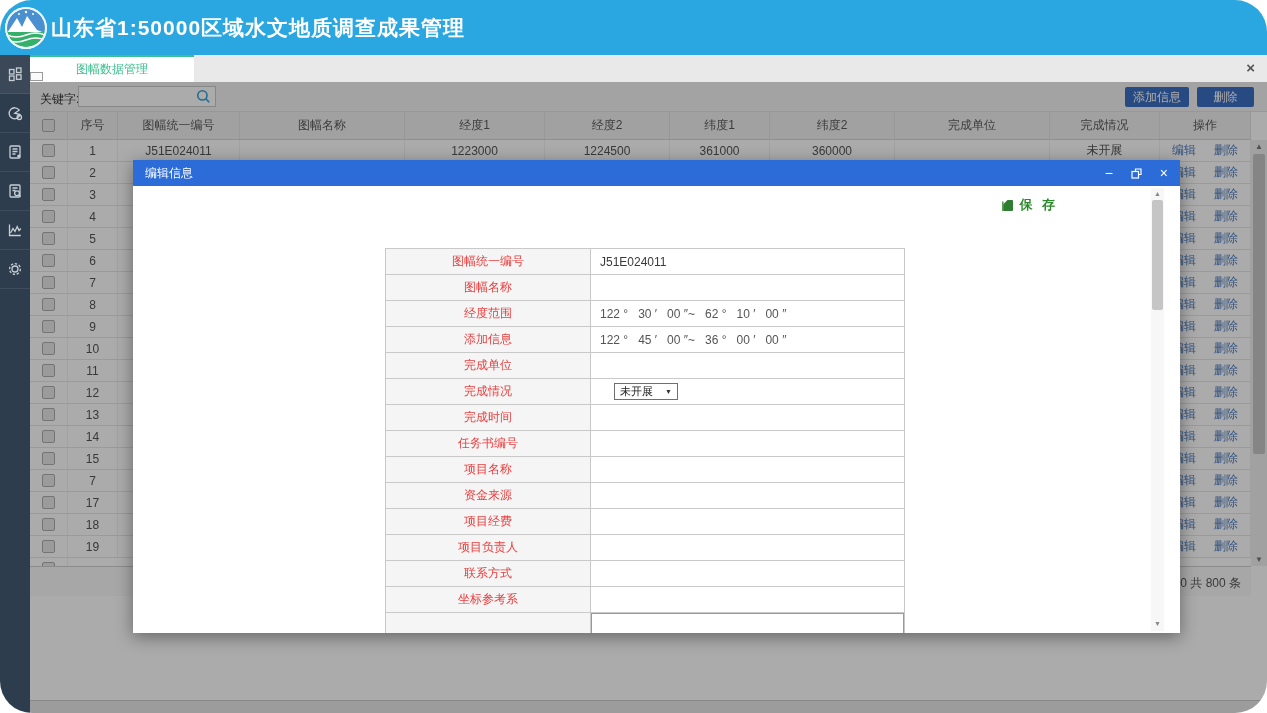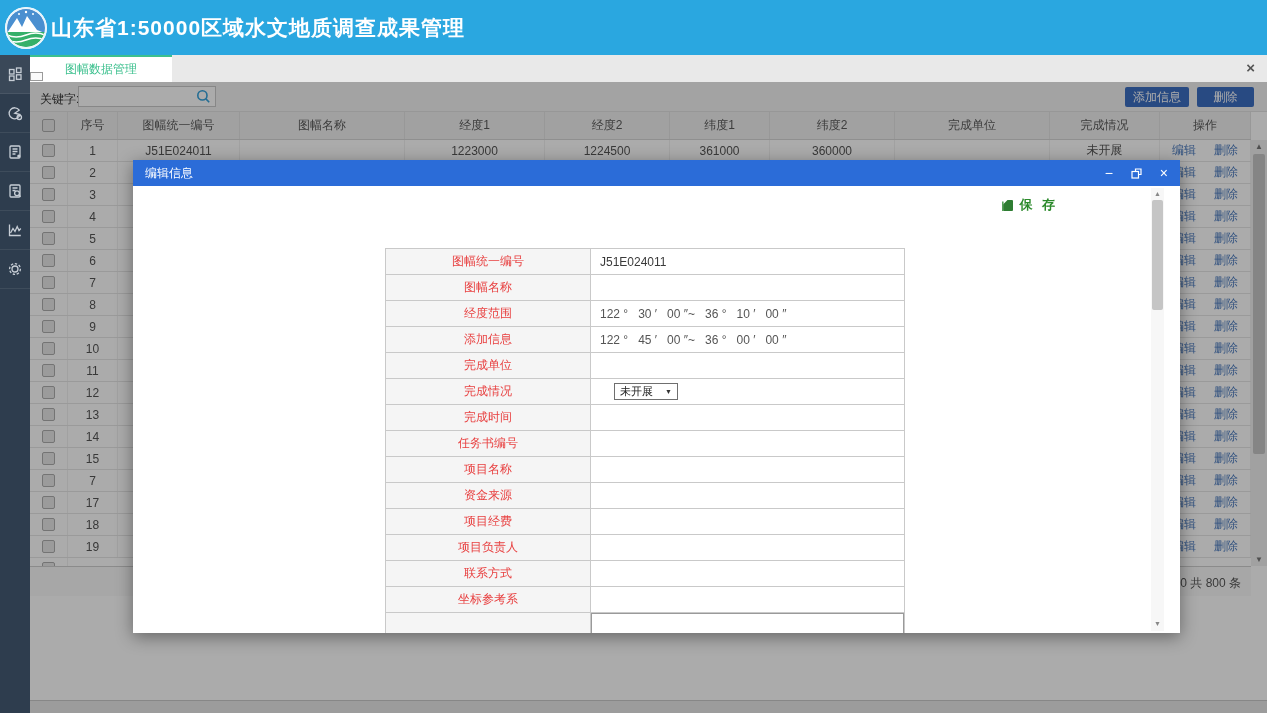--- a/index.html
+++ b/index.html
@@ -1,33 +1,33 @@
 <!DOCTYPE html>
 <html><head>
 <meta charset="utf-8">
 <style>
   html,body{margin:0;padding:0;}
   body{width:1267px;height:713px;overflow:hidden;font-family:"Liberation Sans",sans-serif;background:#fff;}
-  .app{position:relative;width:1267px;height:713px;overflow:hidden;background:#fff;}
+  .app{position:relative;width:1267px;height:713px;overflow:hidden;background:#fff;border-radius:32px;}
 
   
   .top-header{position:absolute;left:0;top:0;width:100%;height:55px;background:#2aa7e0;display:flex;align-items:center;z-index:20;}
   .logo{margin-left:3px;width:46px;height:46px;flex:0 0 auto;}
   .app-title{color:#fff;font-size:21px;font-weight:bold;letter-spacing:1px;margin-left:2px;white-space:nowrap;}
 
   
   .sidebar{position:absolute;left:0;top:55px;width:30px;height:658px;background:#2e3d4e;z-index:20;}
   .side-item{height:38px;display:flex;align-items:center;justify-content:center;border-bottom:1px solid rgba(255,255,255,.08);cursor:pointer;}
   .side-item:first-child{background:rgba(255,255,255,.06);}
   .side-item svg{display:block;}
 
   
   .content{position:absolute;left:30px;top:55px;width:1237px;height:658px;}
   .tabbar{position:absolute;left:0;top:0;width:100%;height:27px;background:#e9e9e9;z-index:10;}
-  .tab-active{position:absolute;left:0;top:0;width:142px;height:25px;background:#fff;border-top:2px solid #3cc08e;color:#3cc08e;font-size:12px;display:flex;align-items:center;justify-content:center;cursor:pointer;}
+  .tab-active{position:absolute;left:0;top:0;width:164px;height:25px;background:#fff;border-top:2px solid #3cc08e;color:#3cc08e;font-size:12px;display:flex;align-items:center;justify-content:center;cursor:pointer;}
   .tab-close{position:absolute;right:12px;top:5px;font-size:15px;line-height:15px;color:#555;cursor:pointer;font-weight:bold;}
   .collapse-handle{position:absolute;left:0;top:17px;width:13px;height:9px;background:#fafafa;border:1px solid #9a9a9a;box-sizing:border-box;cursor:pointer;}
 
   .page{position:absolute;left:0;top:27px;width:100%;height:631px;background:#fff;}
   .toolbar{position:absolute;left:0;top:0;width:100%;height:30px;background:#f4f4f4;border-bottom:1px solid #e2e2e2;box-sizing:border-box;}
   .kw-label{position:absolute;left:10px;top:9px;font-size:12px;color:#333;}
   .search-input{position:absolute;left:48px;top:4px;width:138px;height:21px;border:1px solid #c9c9c9;background:#fff;box-sizing:border-box;font-size:12px;padding:0 22px 0 5px;outline:none;}
   .search-icon{position:absolute;left:166px;top:7px;cursor:pointer;}
   .btn{position:absolute;top:5px;height:20px;background:#3d6fc2;color:#ffffff;font-size:12px;border-radius:2px;display:flex;align-items:center;justify-content:center;cursor:pointer;}
   .btn-add{right:78px;width:64px;}
@@ -591,21 +591,21 @@
           </div>
           <div class="f-row">
             <div class="f-label">图幅名称</div>
             <div class="f-value">
               <span></span>
             </div>
           </div>
           <div class="f-row">
             <div class="f-label">经度范围</div>
             <div class="f-value">
-              <span class="f-range">122 °   30 ′   00 ″~   36 °   10 ′   00 ″</span>
+              <span class="f-range">122 °   30 ′   00 ″~   62 °   10 ′   00 ″</span>
             </div>
           </div>
           <div class="f-row">
             <div class="f-label">添加信息</div>
             <div class="f-value">
               <span class="f-range">122 °   45 ′   00 ″~   36 °   00 ′   00 ″</span>
             </div>
           </div>
           <div class="f-row">
             <div class="f-label">完成单位</div>

